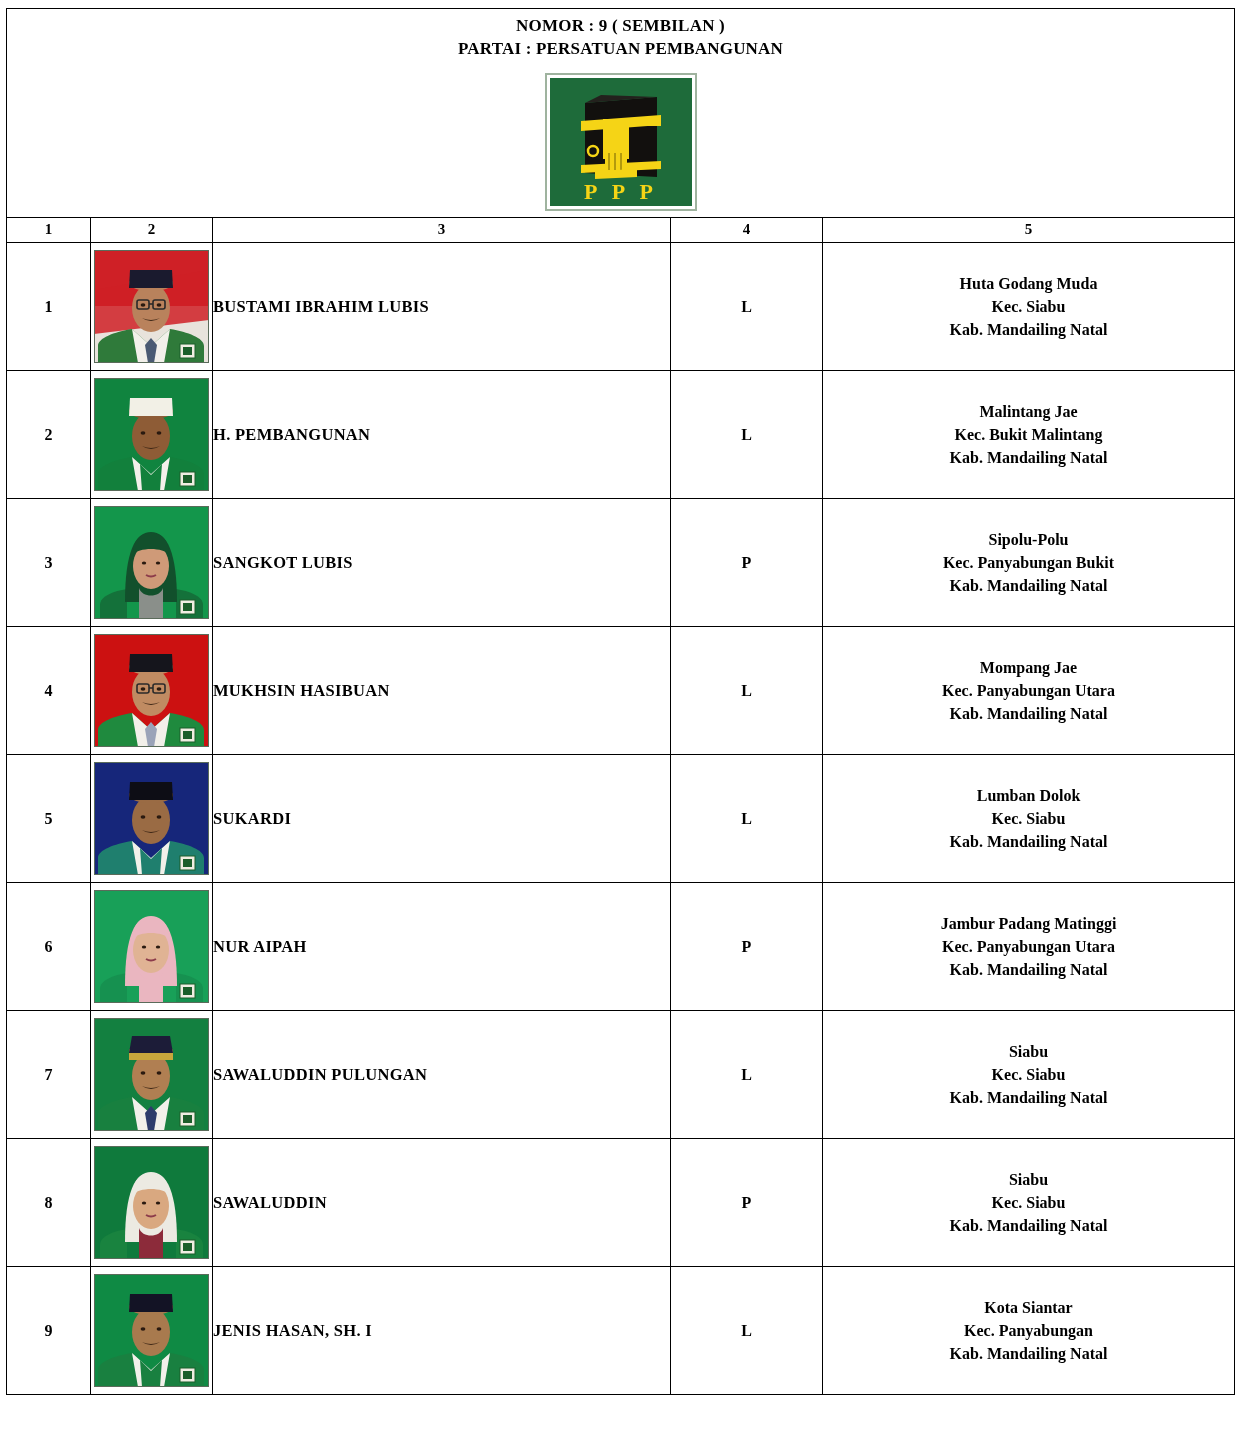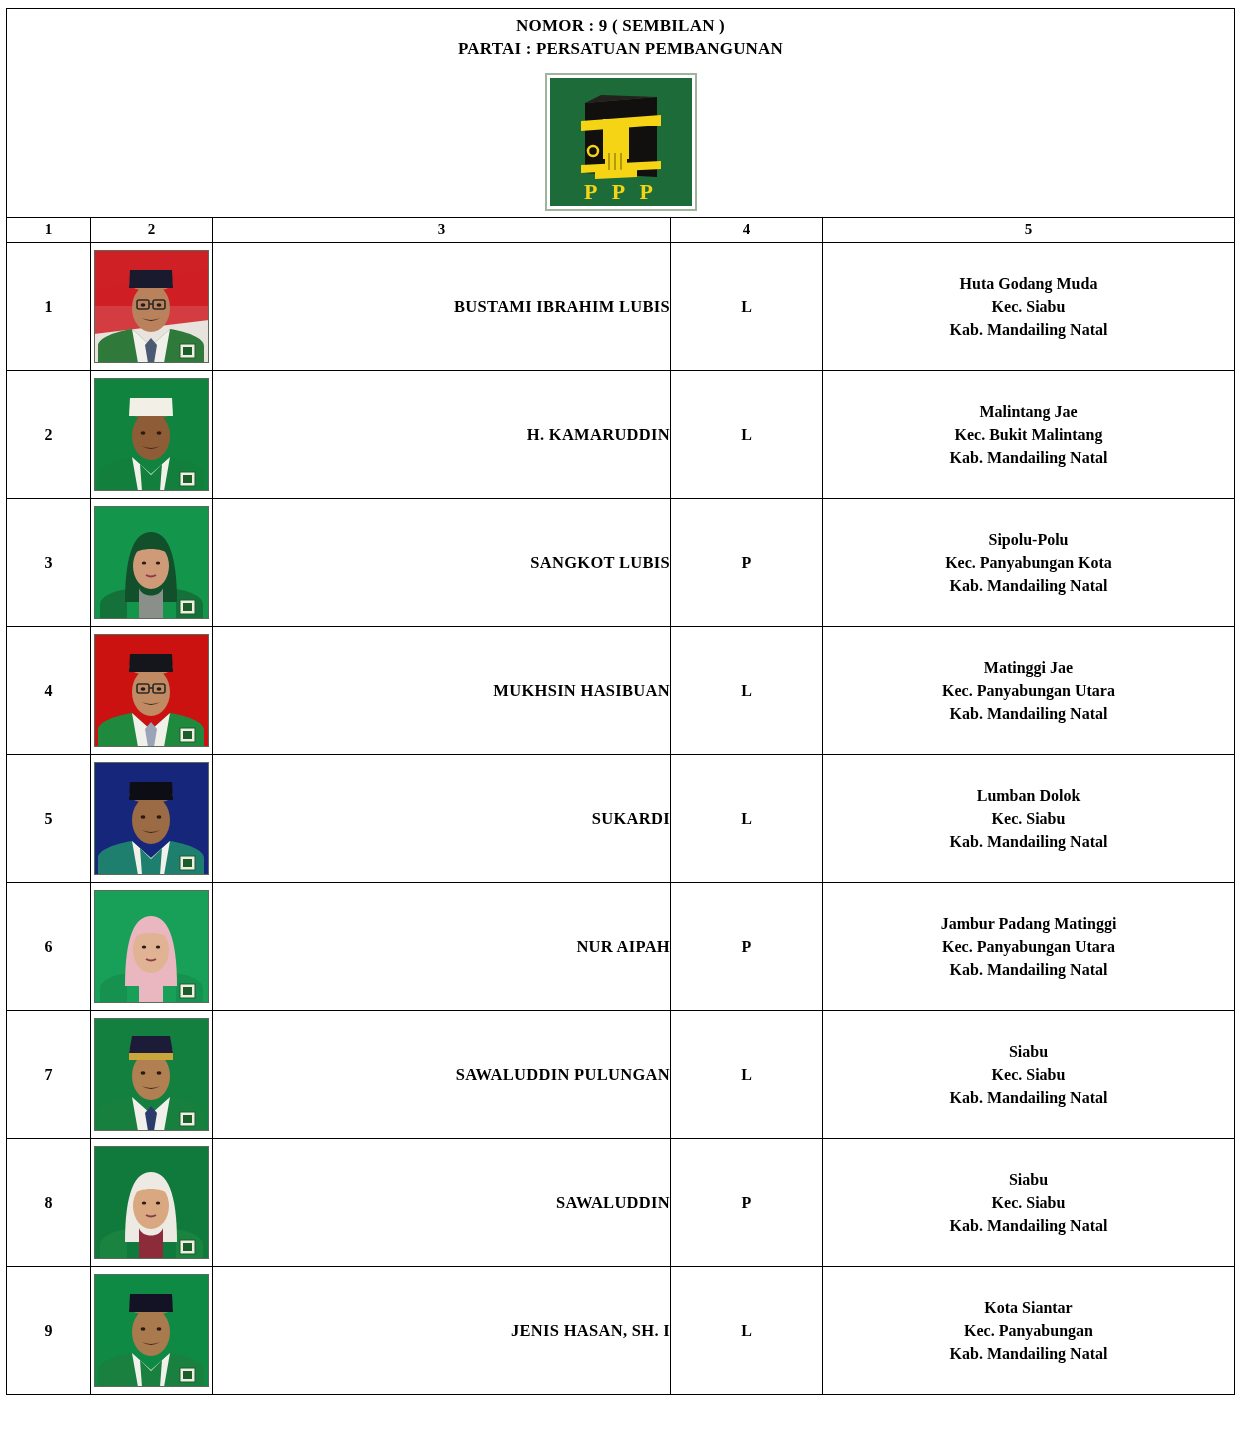--- a/index.html
+++ b/index.html
@@ -75,21 +75,21 @@
   .cell-no {
     text-align: center;
     font-weight: bold;
     font-size: 16px;
   }
   .cell-photo {
     text-align: center;
     padding: 0;
   }
   .cell-name {
-    text-align: right;
+    text-align: left;
     font-weight: bold;
     font-size: 16.5px;
     letter-spacing: 0.3px;
   }
   .cell-sex {
     text-align: center;
     font-weight: bold;
     font-size: 16px;
   }
   .cell-addr {
@@ -224,21 +224,21 @@
                 <path d="M36 20 L78 20 L79 38 L35 38 Z" fill="#f2f0e6"></path>
                 <ellipse cx="49" cy="55" rx="2.4" ry="1.8" fill="#2a1a10"></ellipse>
                 <ellipse cx="65" cy="55" rx="2.4" ry="1.8" fill="#2a1a10"></ellipse>
                 <path d="M48 68 Q57 72 66 68 Q57 74 48 68 Z" fill="#3a2414"></path>
                 <rect x="86" y="94" width="15" height="14" fill="#f0ede2" stroke="#1b5e2a" stroke-width="1"></rect>
                 <rect x="89" y="97" width="9" height="8" fill="#1b5e2a"></rect>
               </g>
               <rect x="0.5" y="0.5" width="114" height="112" fill="none" stroke="#5a6b5a" stroke-width="1"></rect>
             </svg>
           </td>
-          <td class="cell-name">H. KAMARUDDIN</td>
+          <td class="cell-name">H. PEMBANGUNAN</td>
           <td class="cell-sex">L</td>
           <td class="cell-addr">
             <span class="addr-line">Malintang Jae</span>
             <span class="addr-line">Kec. Bukit Malintang</span>
             <span class="addr-line">Kab. Mandailing Natal</span>
           </td>
         </tr>
         <tr class="body-row">
           <td class="cell-no">3</td>
           <td class="cell-photo">
@@ -262,21 +262,21 @@
                 <rect x="86" y="94" width="15" height="14" fill="#f0ede2" stroke="#1b5e2a" stroke-width="1"></rect>
                 <rect x="89" y="97" width="9" height="8" fill="#1b5e2a"></rect>
               </g>
               <rect x="0.5" y="0.5" width="114" height="112" fill="none" stroke="#5a6b5a" stroke-width="1"></rect>
             </svg>
           </td>
           <td class="cell-name">SANGKOT LUBIS</td>
           <td class="cell-sex">P</td>
           <td class="cell-addr">
             <span class="addr-line">Sipolu-Polu</span>
-            <span class="addr-line">Kec. Panyabungan Kota</span>
+            <span class="addr-line">Kec. Panyabungan Bukit</span>
             <span class="addr-line">Kab. Mandailing Natal</span>
           </td>
         </tr>
         <tr class="body-row">
           <td class="cell-no">4</td>
           <td class="cell-photo">
             <svg class="photo-frame" viewBox="0 0 115 113" preserveAspectRatio="none">
               <defs>
                 <clipPath id="bg3">
                   <rect x="0" y="0" width="115" height="113"></rect>
@@ -300,21 +300,21 @@
                 <path d="M48 68 Q57 72 66 68 Q57 74 48 68 Z" fill="#3a2414"></path>
                 <rect x="86" y="94" width="15" height="14" fill="#f0ede2" stroke="#1b5e2a" stroke-width="1"></rect>
                 <rect x="89" y="97" width="9" height="8" fill="#1b5e2a"></rect>
               </g>
               <rect x="0.5" y="0.5" width="114" height="112" fill="none" stroke="#5a6b5a" stroke-width="1"></rect>
             </svg>
           </td>
           <td class="cell-name">MUKHSIN HASIBUAN</td>
           <td class="cell-sex">L</td>
           <td class="cell-addr">
-            <span class="addr-line">Matinggi Jae</span>
+            <span class="addr-line">Mompang Jae</span>
             <span class="addr-line">Kec. Panyabungan Utara</span>
             <span class="addr-line">Kab. Mandailing Natal</span>
           </td>
         </tr>
         <tr class="body-row">
           <td class="cell-no">5</td>
           <td class="cell-photo">
             <svg class="photo-frame" viewBox="0 0 115 113" preserveAspectRatio="none">
               <defs>
                 <clipPath id="bg4">

